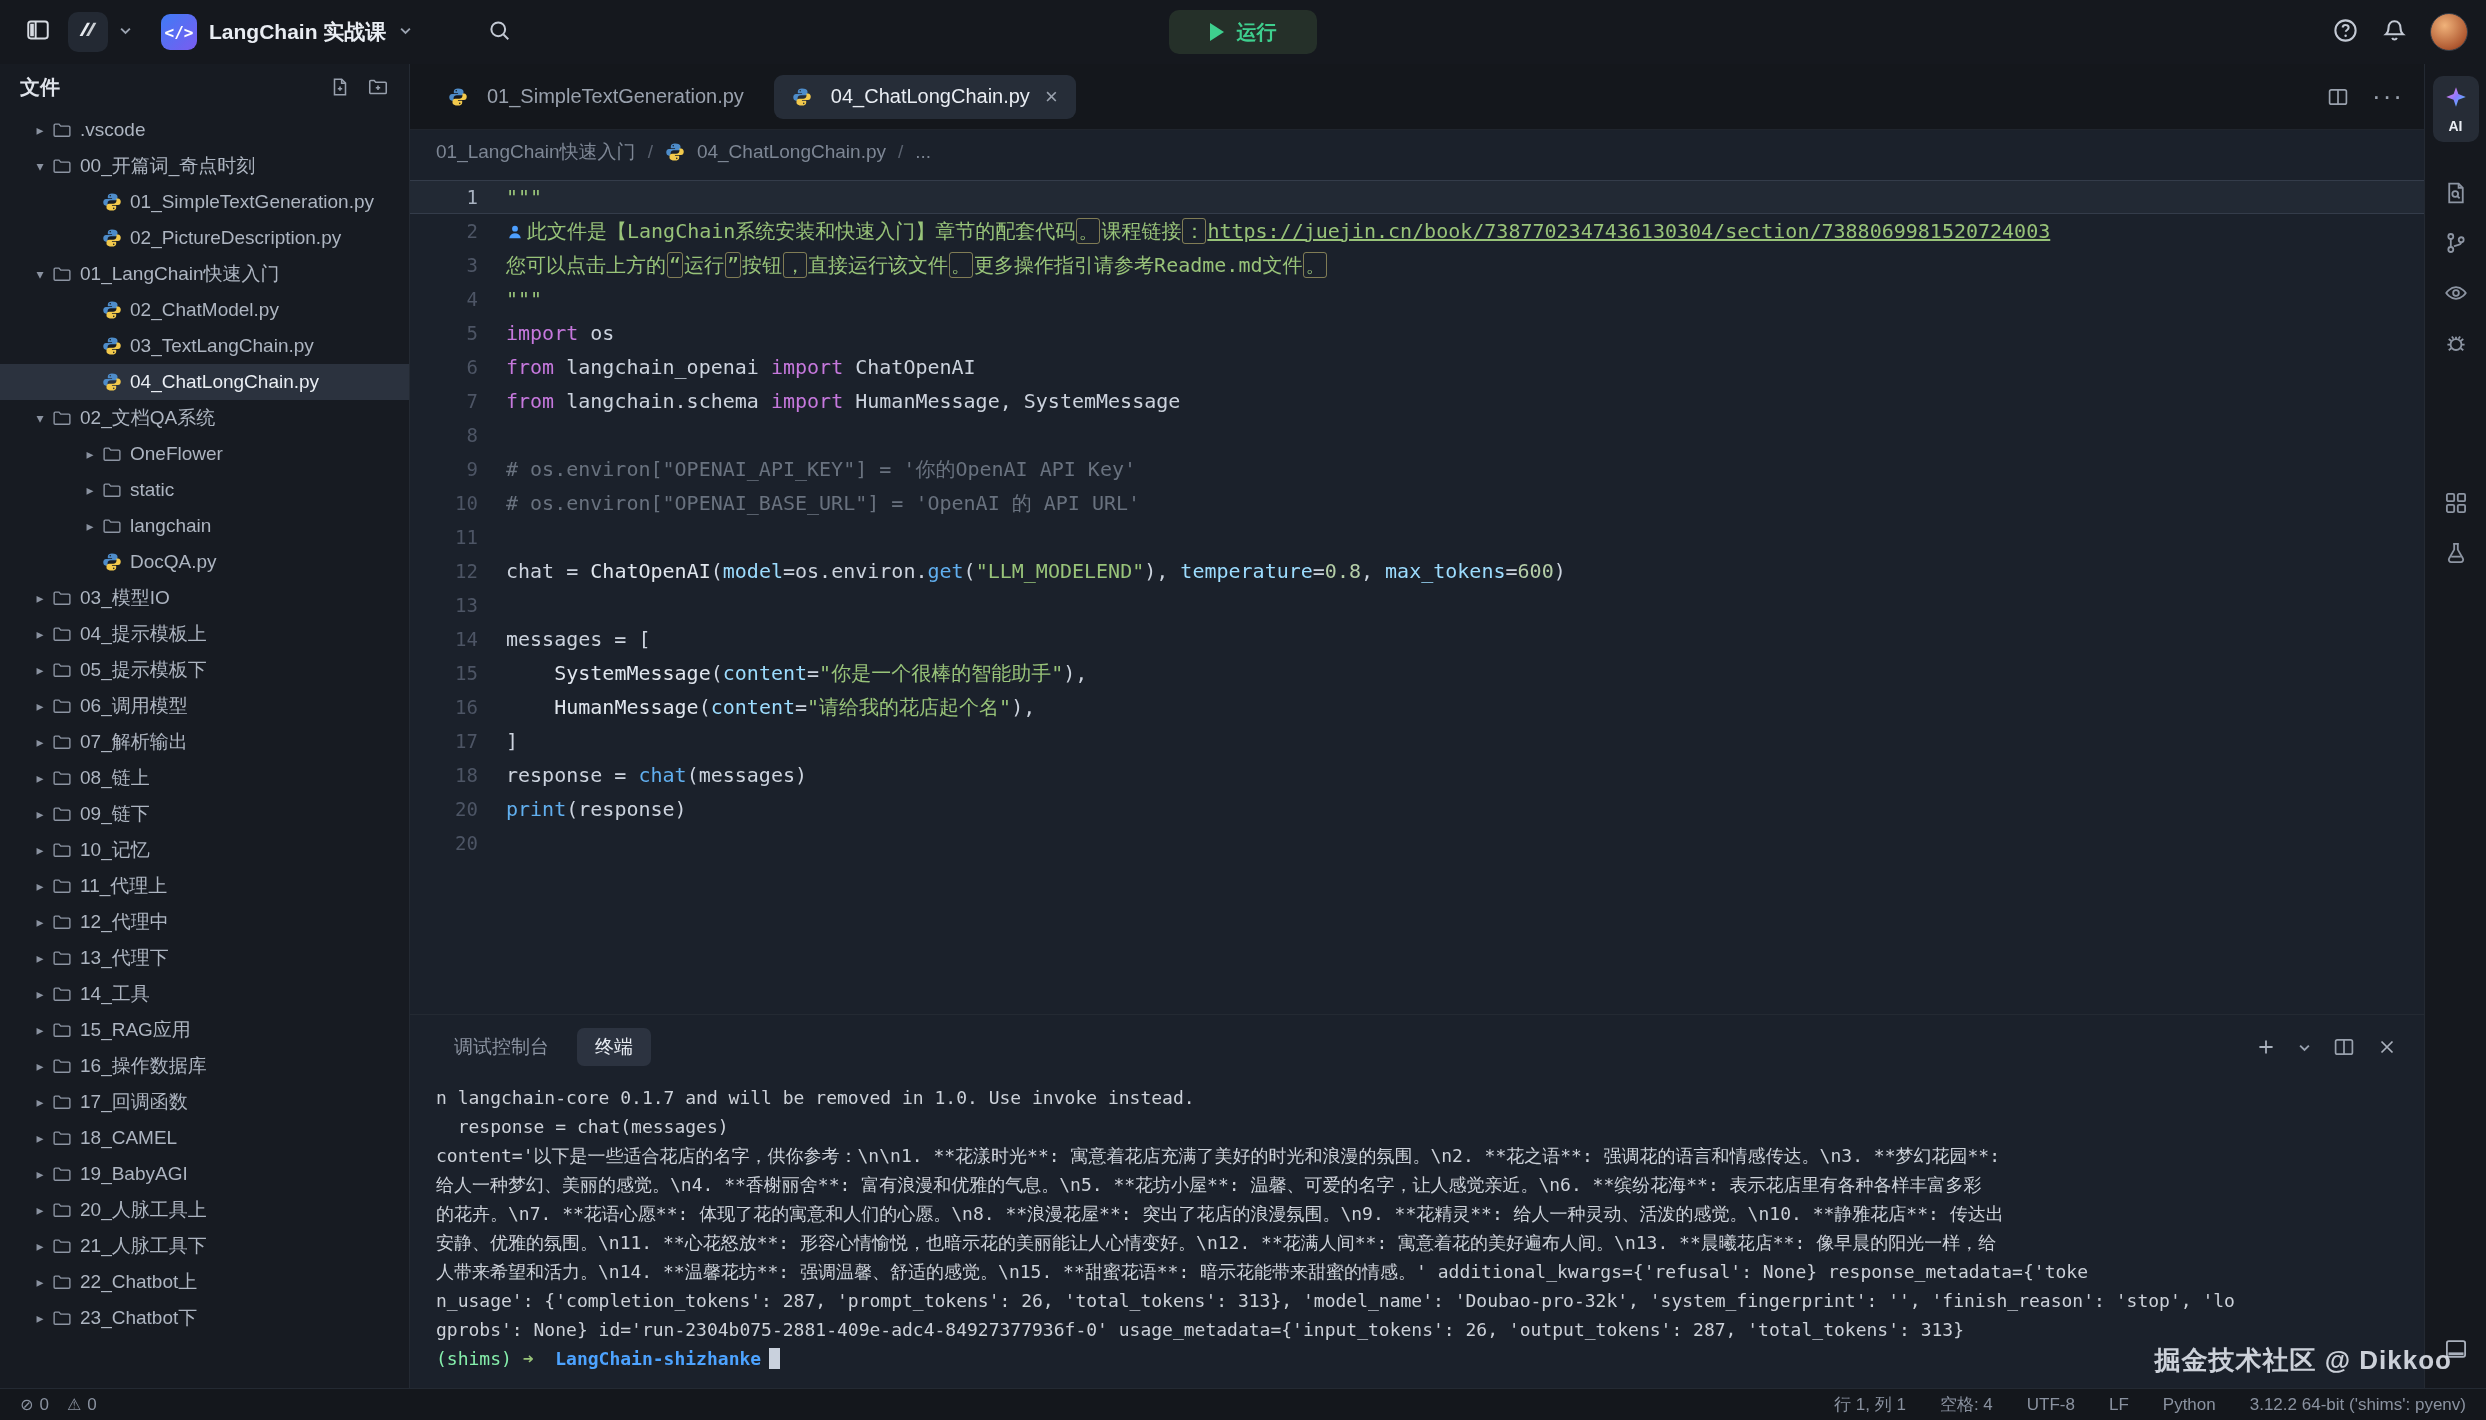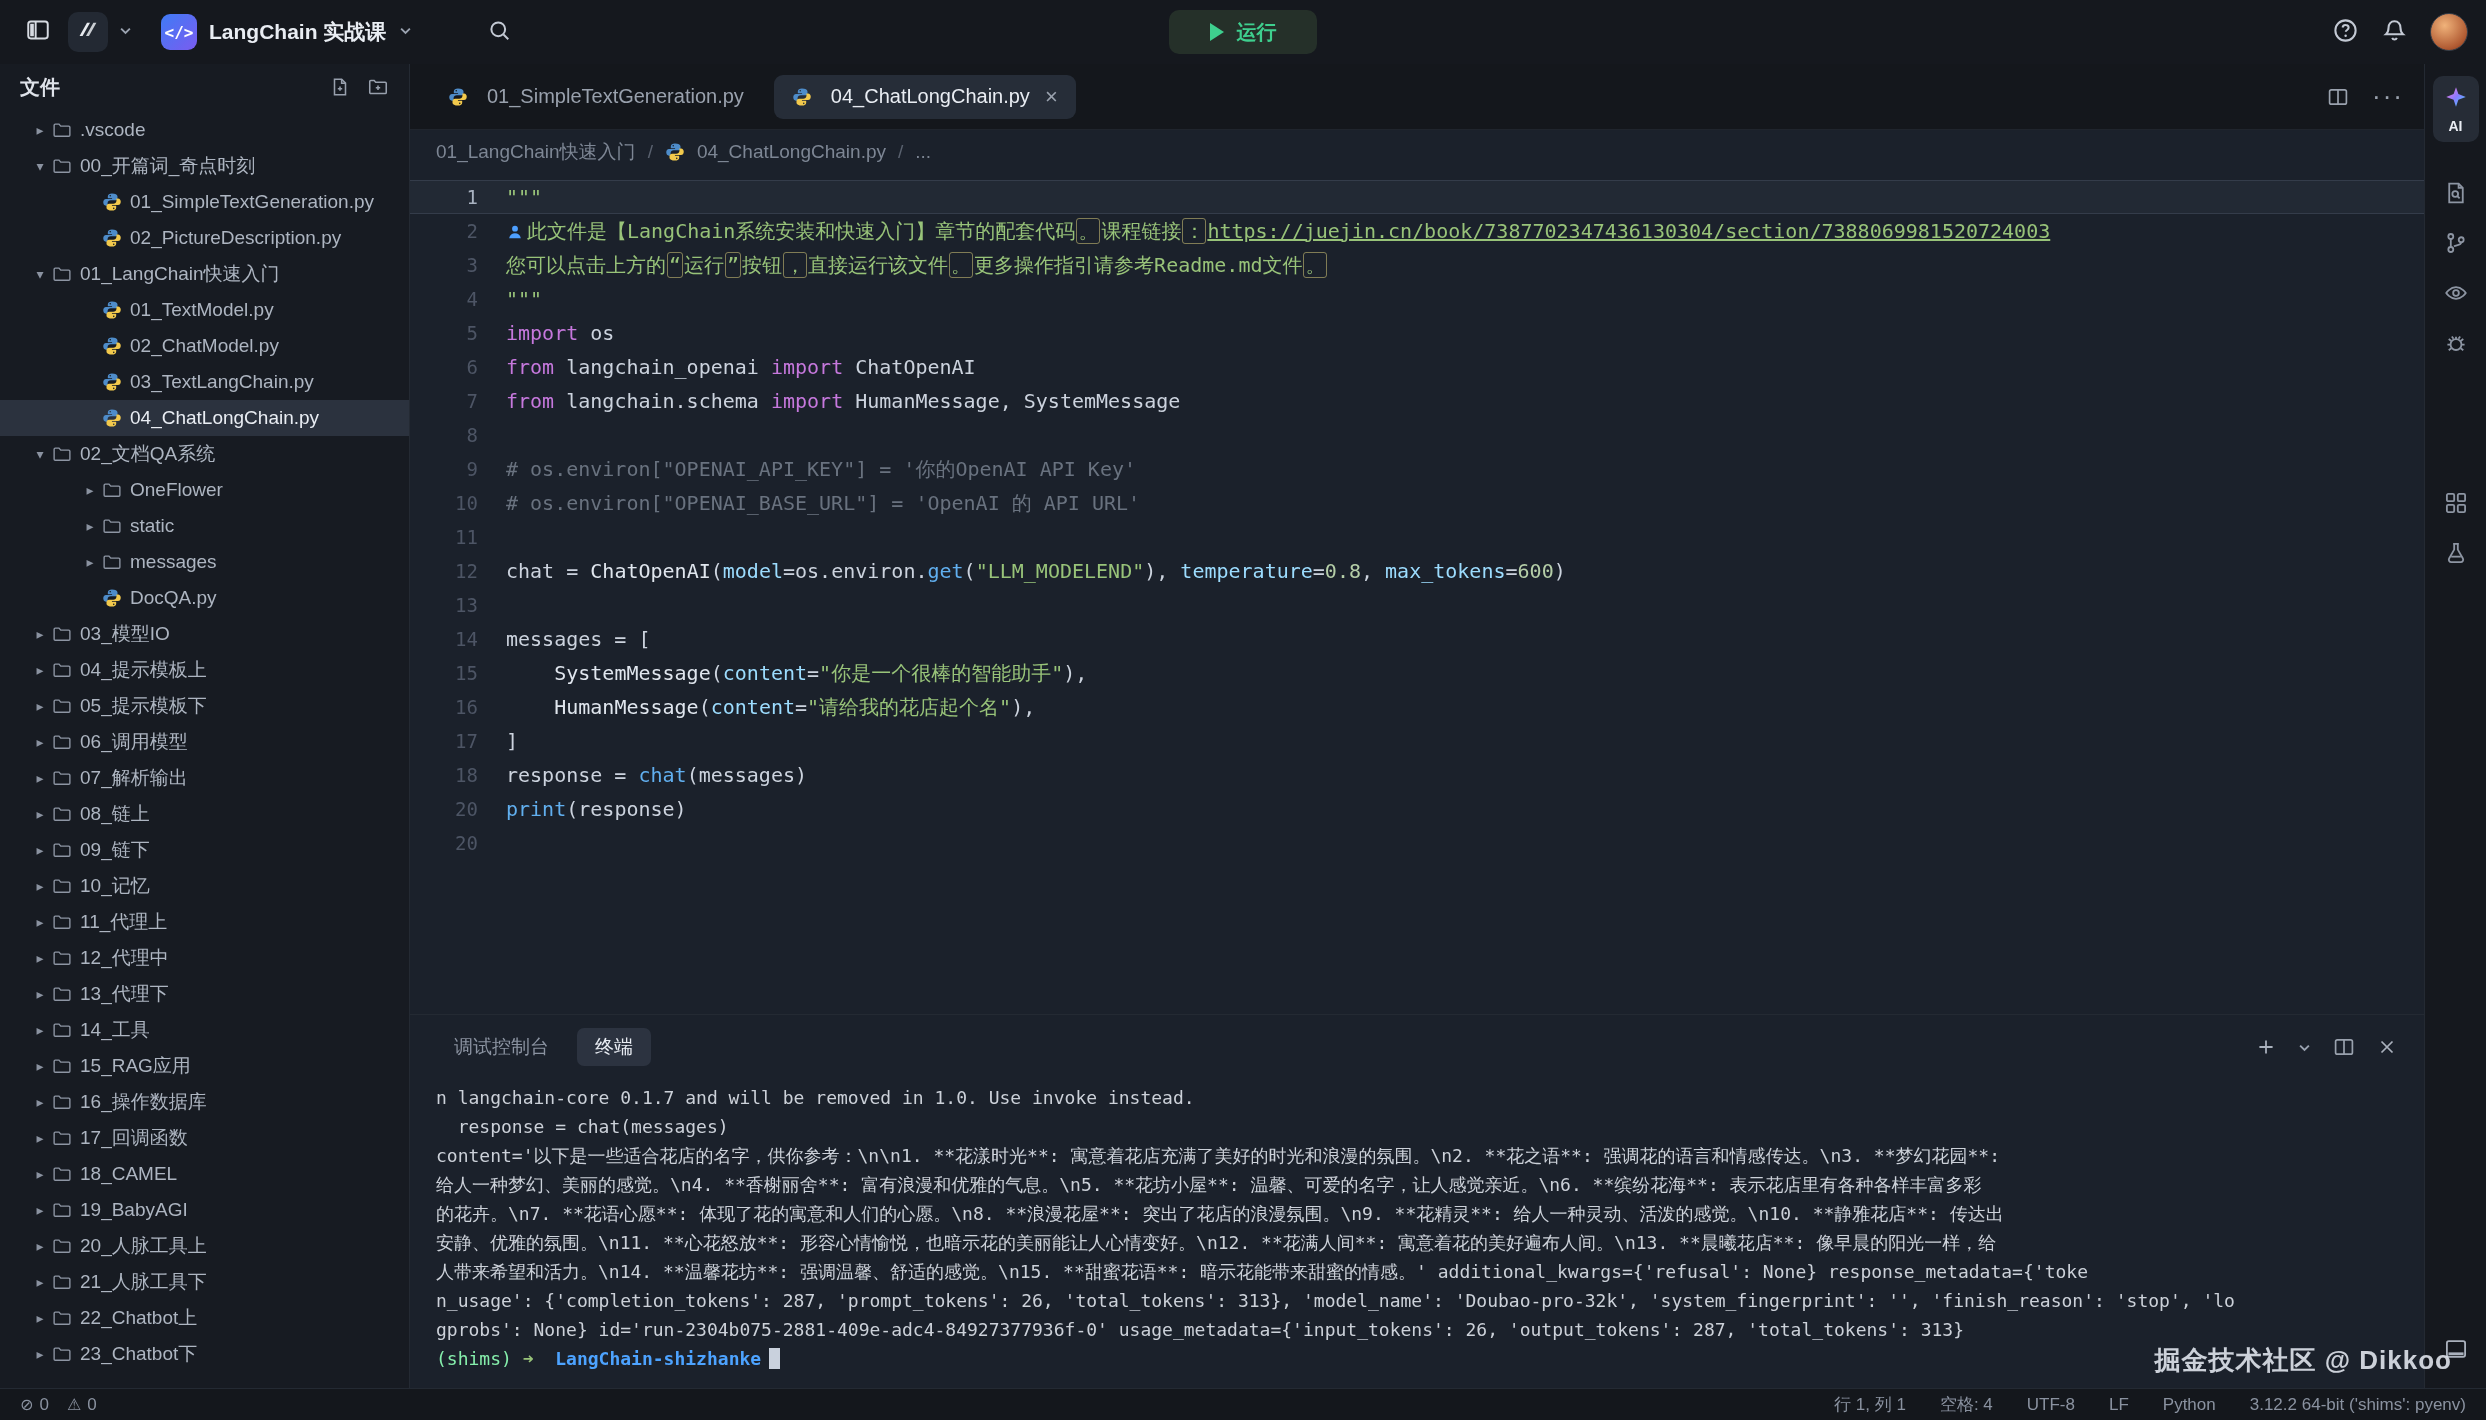--- a/index.html
+++ b/index.html
@@ -225,50 +225,40 @@
             <span class="tlabel">01_LangChain快速入门</span>
           </div>
           <div class="tree-row" style="padding-left: 78px;">
             <span class="chev"></span>
             <span class="ticon">
               <svg viewBox="0 0 16 16" width="20" height="20">
                 <path fill="#4e8cc9" d="M7.95 1.2c-2 0-3.3.86-3.3 2.3v1.5h3.4v.55H3.2c-1.36 0-2.2 1.1-2.2 2.68 0 1.57.84 2.67 2.2 2.67h1.25v-1.8c0-1.38 1.15-2.42 2.6-2.42h3.3c1.2 0 2.05-.9 2.05-2.1V3.5c0-1.43-1.8-2.3-4.45-2.3zM6.6 2.3a.62.62 0 1 1 0 1.24.62.62 0 0 1 0-1.24z"></path>
                 <path fill="#f2c94c" d="M8.05 14.8c2 0 3.3-.86 3.3-2.3V11h-3.4v-.55h4.85c1.36 0 2.2-1.1 2.2-2.68 0-1.57-.84-2.67-2.2-2.67h-1.25v1.8c0 1.38-1.15 2.42-2.6 2.42h-3.3c-1.2 0-2.05.9-2.05 2.1v1.08c0 1.43 1.8 2.3 4.45 2.3zm1.35-1.1a.62.62 0 1 1 0-1.24.62.62 0 0 1 0 1.24z"></path>
               </svg>
             </span>
-            <span class="tlabel">01_TextModel.py</span>
+            <span class="tlabel">02_ChatModel.py</span>
           </div>
           <div class="tree-row" style="padding-left: 78px;">
             <span class="chev"></span>
             <span class="ticon">
               <svg viewBox="0 0 16 16" width="20" height="20">
                 <path fill="#4e8cc9" d="M7.95 1.2c-2 0-3.3.86-3.3 2.3v1.5h3.4v.55H3.2c-1.36 0-2.2 1.1-2.2 2.68 0 1.57.84 2.67 2.2 2.67h1.25v-1.8c0-1.38 1.15-2.42 2.6-2.42h3.3c1.2 0 2.05-.9 2.05-2.1V3.5c0-1.43-1.8-2.3-4.45-2.3zM6.6 2.3a.62.62 0 1 1 0 1.24.62.62 0 0 1 0-1.24z"></path>
                 <path fill="#f2c94c" d="M8.05 14.8c2 0 3.3-.86 3.3-2.3V11h-3.4v-.55h4.85c1.36 0 2.2-1.1 2.2-2.68 0-1.57-.84-2.67-2.2-2.67h-1.25v1.8c0 1.38-1.15 2.42-2.6 2.42h-3.3c-1.2 0-2.05.9-2.05 2.1v1.08c0 1.43 1.8 2.3 4.45 2.3zm1.35-1.1a.62.62 0 1 1 0-1.24.62.62 0 0 1 0 1.24z"></path>
               </svg>
             </span>
-            <span class="tlabel">02_ChatModel.py</span>
-          </div>
-          <div class="tree-row" style="padding-left: 78px;">
+            <span class="tlabel">03_TextLangChain.py</span>
+          </div>
+          <div class="tree-row selected" style="padding-left: 78px;">
             <span class="chev"></span>
             <span class="ticon">
               <svg viewBox="0 0 16 16" width="20" height="20">
                 <path fill="#4e8cc9" d="M7.95 1.2c-2 0-3.3.86-3.3 2.3v1.5h3.4v.55H3.2c-1.36 0-2.2 1.1-2.2 2.68 0 1.57.84 2.67 2.2 2.67h1.25v-1.8c0-1.38 1.15-2.42 2.6-2.42h3.3c1.2 0 2.05-.9 2.05-2.1V3.5c0-1.43-1.8-2.3-4.45-2.3zM6.6 2.3a.62.62 0 1 1 0 1.24.62.62 0 0 1 0-1.24z"></path>
                 <path fill="#f2c94c" d="M8.05 14.8c2 0 3.3-.86 3.3-2.3V11h-3.4v-.55h4.85c1.36 0 2.2-1.1 2.2-2.68 0-1.57-.84-2.67-2.2-2.67h-1.25v1.8c0 1.38-1.15 2.42-2.6 2.42h-3.3c-1.2 0-2.05.9-2.05 2.1v1.08c0 1.43 1.8 2.3 4.45 2.3zm1.35-1.1a.62.62 0 1 1 0-1.24.62.62 0 0 1 0 1.24z"></path>
               </svg>
             </span>
-            <span class="tlabel">03_TextLangChain.py</span>
-          </div>
-          <div class="tree-row selected" style="padding-left: 78px;">
-            <span class="chev"></span>
-            <span class="ticon">
-              <svg viewBox="0 0 16 16" width="20" height="20">
-                <path fill="#4e8cc9" d="M7.95 1.2c-2 0-3.3.86-3.3 2.3v1.5h3.4v.55H3.2c-1.36 0-2.2 1.1-2.2 2.68 0 1.57.84 2.67 2.2 2.67h1.25v-1.8c0-1.38 1.15-2.42 2.6-2.42h3.3c1.2 0 2.05-.9 2.05-2.1V3.5c0-1.43-1.8-2.3-4.45-2.3zM6.6 2.3a.62.62 0 1 1 0 1.24.62.62 0 0 1 0-1.24z"></path>
-                <path fill="#f2c94c" d="M8.05 14.8c2 0 3.3-.86 3.3-2.3V11h-3.4v-.55h4.85c1.36 0 2.2-1.1 2.2-2.68 0-1.57-.84-2.67-2.2-2.67h-1.25v1.8c0 1.38-1.15 2.42-2.6 2.42h-3.3c-1.2 0-2.05.9-2.05 2.1v1.08c0 1.43 1.8 2.3 4.45 2.3zm1.35-1.1a.62.62 0 1 1 0-1.24.62.62 0 0 1 0 1.24z"></path>
-              </svg>
-            </span>
             <span class="tlabel">04_ChatLongChain.py</span>
           </div>
           <div class="tree-row" style="padding-left: 28px;">
             <span class="chev">▾</span>
             <span class="ticon">
               <svg viewBox="0 0 16 16" width="20" height="20" fill="none" stroke="#8d95a3" stroke-width="1.1">
                 <path d="M1.7 4.2c0-.5.4-.9.9-.9h3l1.4 1.6h6.4c.5 0 .9.4.9.9v6.3c0 .5-.4.9-.9.9H2.6c-.5 0-.9-.4-.9-.9z"></path>
               </svg>
             </span>
             <span class="tlabel">02_文档QA系统</span>
@@ -291,21 +281,21 @@
             </span>
             <span class="tlabel">static</span>
           </div>
           <div class="tree-row" style="padding-left: 78px;">
             <span class="chev">▸</span>
             <span class="ticon">
               <svg viewBox="0 0 16 16" width="20" height="20" fill="none" stroke="#8d95a3" stroke-width="1.1">
                 <path d="M1.7 4.2c0-.5.4-.9.9-.9h3l1.4 1.6h6.4c.5 0 .9.4.9.9v6.3c0 .5-.4.9-.9.9H2.6c-.5 0-.9-.4-.9-.9z"></path>
               </svg>
             </span>
-            <span class="tlabel">messages</span>
+            <span class="tlabel">langchain</span>
           </div>
           <div class="tree-row" style="padding-left: 78px;">
             <span class="chev"></span>
             <span class="ticon">
               <svg viewBox="0 0 16 16" width="20" height="20">
                 <path fill="#4e8cc9" d="M7.95 1.2c-2 0-3.3.86-3.3 2.3v1.5h3.4v.55H3.2c-1.36 0-2.2 1.1-2.2 2.68 0 1.57.84 2.67 2.2 2.67h1.25v-1.8c0-1.38 1.15-2.42 2.6-2.42h3.3c1.2 0 2.05-.9 2.05-2.1V3.5c0-1.43-1.8-2.3-4.45-2.3zM6.6 2.3a.62.62 0 1 1 0 1.24.62.62 0 0 1 0-1.24z"></path>
                 <path fill="#f2c94c" d="M8.05 14.8c2 0 3.3-.86 3.3-2.3V11h-3.4v-.55h4.85c1.36 0 2.2-1.1 2.2-2.68 0-1.57-.84-2.67-2.2-2.67h-1.25v1.8c0 1.38-1.15 2.42-2.6 2.42h-3.3c-1.2 0-2.05.9-2.05 2.1v1.08c0 1.43 1.8 2.3 4.45 2.3zm1.35-1.1a.62.62 0 1 1 0-1.24.62.62 0 0 1 0 1.24z"></path>
               </svg>
             </span>
             <span class="tlabel">DocQA.py</span>

